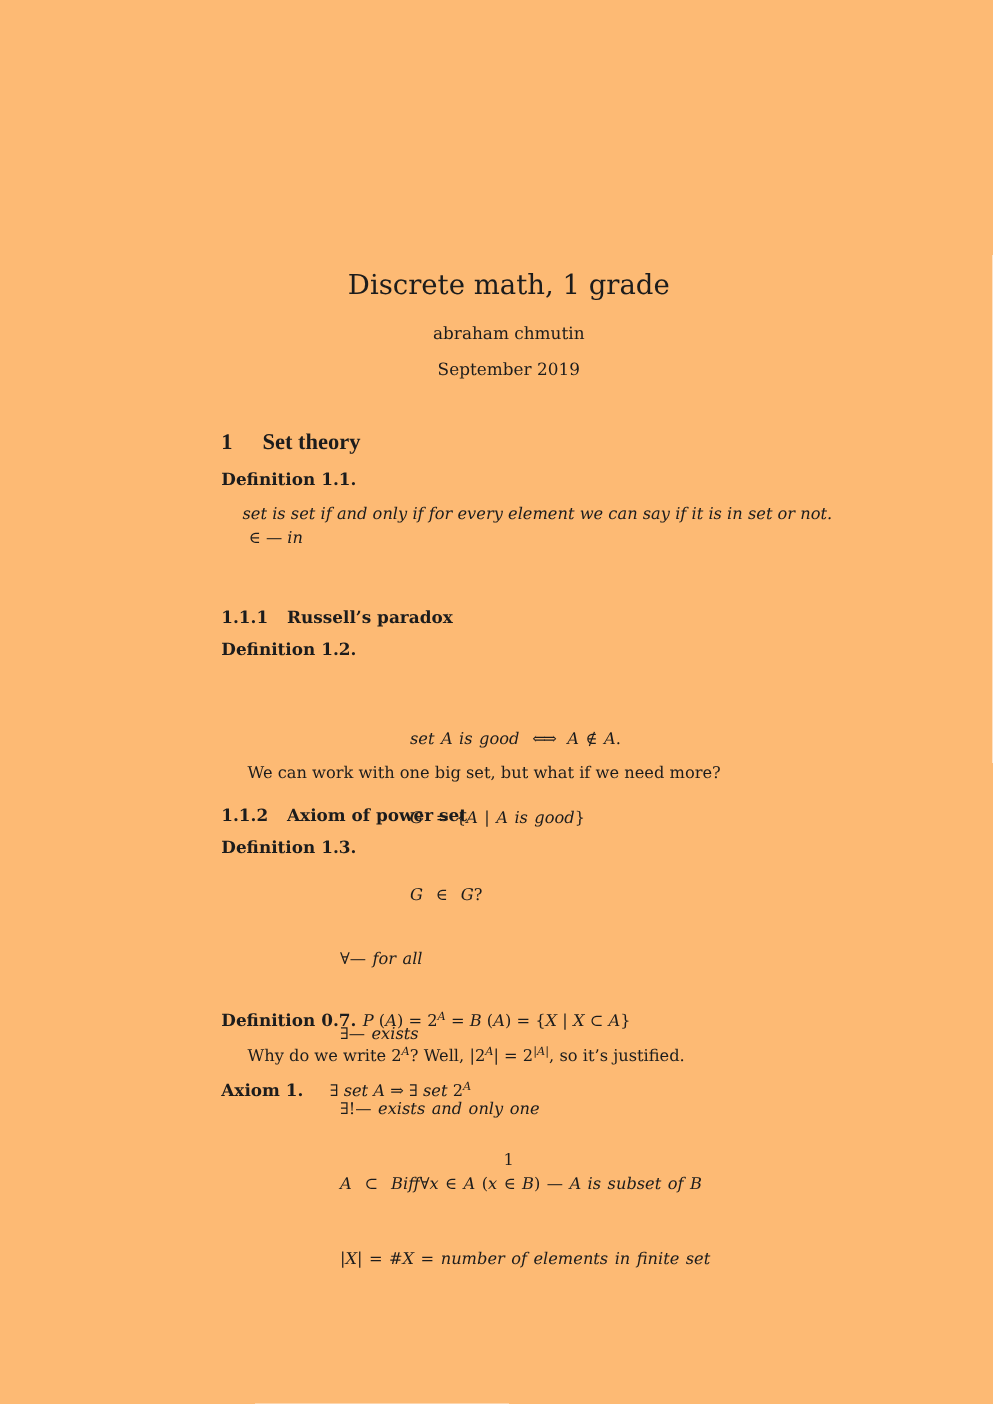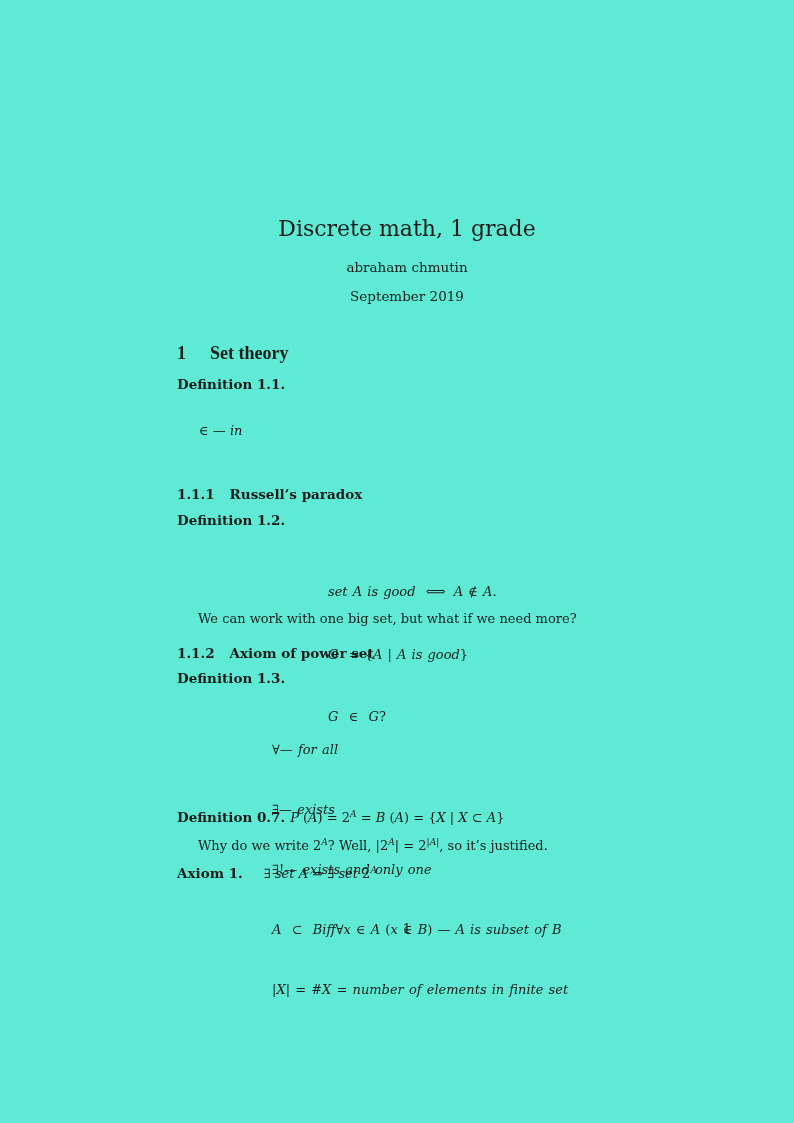--- a/index.html
+++ b/index.html
@@ -1,20 +1,20 @@
 <!DOCTYPE html>
 <html><head>
 <meta charset="utf-8">
 <style>
   html, body { margin: 0; padding: 0; background: #ffffff; }
   .page {
     position: relative;
     width: 794px;
     height: 1123px;
-    background: #5eead4;
+    background: #fdba74;
     color: #1c1c1c;
     font-family: "DejaVu Serif", "DejaVu Sans", serif;
     overflow: hidden;
   }
   .abs { position: absolute; white-space: nowrap; line-height: 1.15; }
   .center { left: 177px; width: 460px; text-align: center; }
   .title    { font-size: 22px; }
   .meta     { font-size: 13.5px; }
   .sec      { font-size: 18px;   font-weight: 700; font-family: Liberation Serif, serif; }
   .subsec   { font-size: 16px;   font-weight: 700; }
@@ -43,20 +43,21 @@
   <div class="abs center meta" style="top:260px">abraham chmutin</div>
 
   <div class="abs center meta" style="top:289px">September 2019</div>
 
   <div class="abs sec" style="top:343px;left:177px">
     <span class="hnum">1</span><span>Set theory</span>
   </div>
 
   <div class="abs thmlabel" style="top:377px;left:177px">Definition 1.1.</div>
 
+  <div class="abs body" style="top:405px;left:194px"><i>set is set if and only if for every element we can say if it is in set or not.</i></div>
 
   <div class="abs body" style="top:424px;left:199px">∈ — <i>in</i></div>
 
 
   <div class="abs subsubsec" style="top:487px;left:177px">
     <span class="hnum">1.1.1</span><span>Russell’s paradox</span>
   </div>
 
   <div class="abs thmlabel" style="top:513px;left:177px">Definition 1.2.</div>
 
@@ -67,21 +68,21 @@
   </div>
 
   <div class="abs body" style="top:612px;left:198px">We can work with one big set, but what if we need more?</div>
 
   <div class="abs subsubsec" style="top:646px;left:177px">
     <span class="hnum">1.1.2</span><span>Axiom of power set</span>
   </div>
 
   <div class="abs thmlabel" style="top:671px;left:177px">Definition 1.3.</div>
 
-  <div class="abs math" style="top:700px;left:272px;line-height:20px">
+  <div class="abs math" style="top:718px;left:272px;line-height:20px">
     <div>∀— <i>for all</i></div>
     <div>∃— <i>exists</i></div>
     <div>∃!— <i>exists and only one</i></div>
     <div><i>A</i>  ⊂  <i>Biff</i>∀<i>x</i> ∈ <i>A</i> (<i>x</i> ∈ <i>B</i>) — <i>A is subset of B</i></div>
     <div>|<i>X</i>| = #<i>X</i> = <i>number of elements in finite set</i></div>
   </div>
 
   <div class="abs body" style="top:810px;left:177px">
     <span class="thmlabel lbl-gap">Definition 0.7.</span><span class="math-inline"><span class="cal">P</span> (<i>A</i>) = 2<sup><i>A</i></sup> = <span class="cal">B</span> (<i>A</i>) = {<i>X</i> | <i>X</i> ⊂ <i>A</i>}</span>
   </div>

